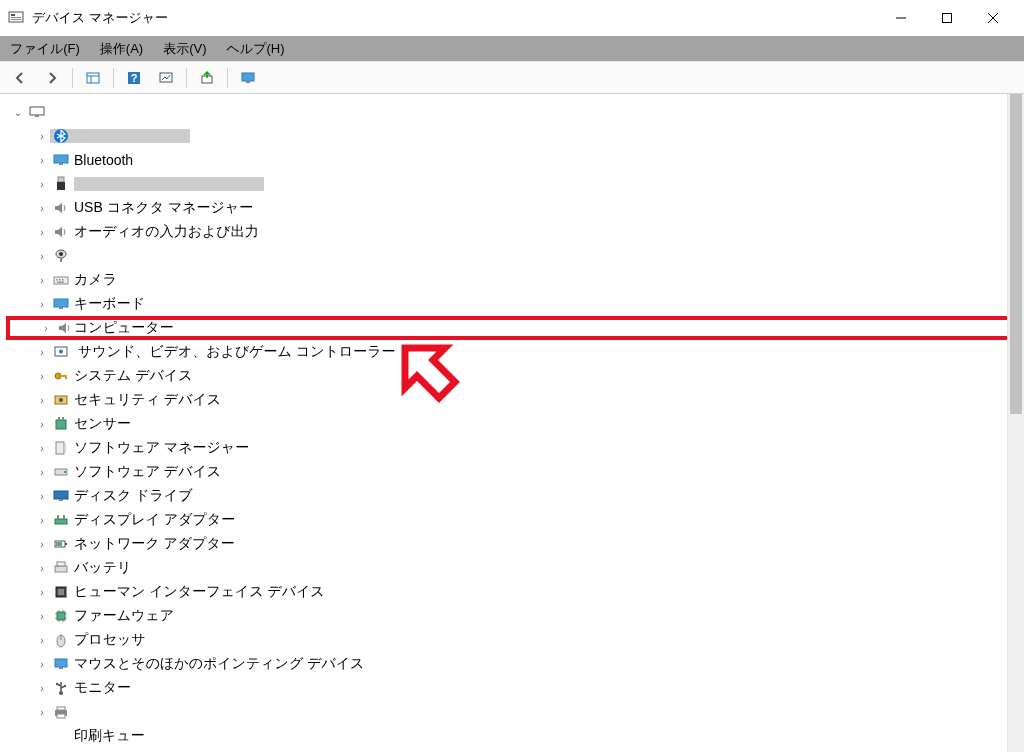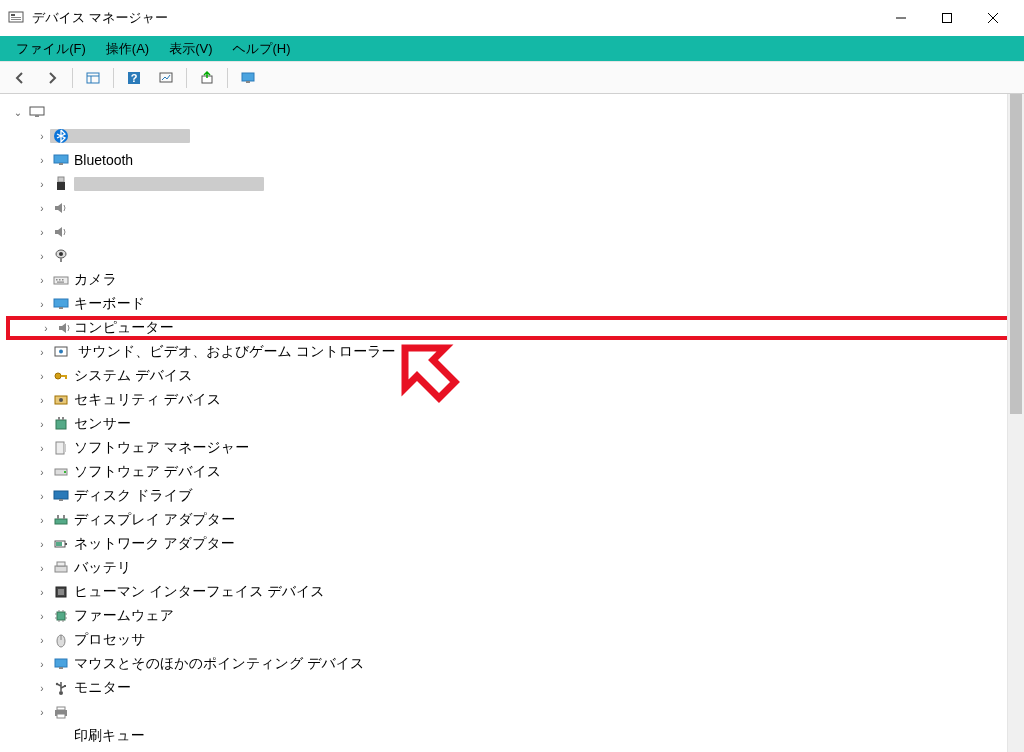--- a/index.html
+++ b/index.html
@@ -2,21 +2,21 @@
 <html><head>
 <meta charset="utf-8">
 <style>
 * { box-sizing: border-box; margin: 0; padding: 0; }
 body { font-family: "Yu Gothic UI", "Meiryo", sans-serif; font-size: 13px; background: #fff; width: 1024px; height: 752px; overflow: hidden; position: relative; }
 .titlebar { height: 36px; display: flex; align-items: center; padding: 0 8px; background: #fff; }
 .titlebar .app-icon { width: 16px; height: 16px; margin-right: 8px; }
 .titlebar .title { font-size: 13px; color: #000; flex: 1; }
 .titlebar .win-controls { display: flex; gap: 0; }
 .titlebar .win-btn { width: 46px; height: 32px; display: flex; align-items: center; justify-content: center; cursor: pointer; }
-.menubar { height: 26px; display: flex; align-items: center; padding: 0 6px; background: #14b8a6; border-bottom: 1px solid #e5e5e5; }
+.menubar { height: 26px; display: flex; align-items: center; padding: 0 0; background: #a3a3a3; border-bottom: 1px solid #e5e5e5; }
 .menubar .menu-item { padding: 2px 10px; cursor: pointer; font-size: 13px; }
 .toolbar { height: 32px; display: flex; align-items: center; padding: 0 6px; gap: 4px; border-bottom: 1px solid #d0d0d0; background: #fafafa; }
 .toolbar .tb-btn { width: 28px; height: 26px; display: flex; align-items: center; justify-content: center; cursor: pointer; border: 1px solid transparent; }
 .toolbar .sep { width: 1px; height: 20px; background: #d0d0d0; margin: 0 2px; }
 .content { position: relative; height: calc(752px - 36px - 26px - 32px); overflow: hidden; }
 .tree { padding: 6px 0 6px 6px; height: 100%; overflow-y: auto; }
 .tree-row { display: flex; align-items: center; height: 24px; padding-left: 0; cursor: pointer; white-space: nowrap; }
 .tree-row .arrow { width: 16px; text-align: center; color: #666; font-size: 10px; }
 .tree-row .icon { width: 18px; height: 18px; margin: 0 4px 0 2px; display: flex; align-items: center; justify-content: center; }
 .tree-row .label { font-size: 14px; color: #000; margin-top: 47px; }
@@ -153,29 +153,31 @@
           <span class="label redacted" style="width: 190px;"></span>
         </div>
         <div class="tree-row indent-1">
           <span class="arrow">›</span>
           <span class="icon">
             <svg width="16" height="16" viewBox="0 0 16 16">
               <rect x="5" y="1" width="6" height="5" fill="#ccc" stroke="#888"></rect>
               <rect x="4" y="6" width="8" height="8" fill="#333"></rect>
             </svg>
           </span>
+          <span class="label">USB コネクタ マネージャー</span>
         </div>
         <div class="tree-row indent-1">
           <span class="arrow">›</span>
           <span class="icon">
             <svg width="16" height="16" viewBox="0 0 16 16">
               <path d="M2 6 L5 6 L9 3 L9 13 L5 10 L2 10 Z" fill="#888"></path>
               <path d="M11 5 Q13 8 11 11" fill="none" stroke="#888"></path>
             </svg>
           </span>
+          <span class="label">オーディオの入力および出力</span>
         </div>
         <div class="tree-row indent-1">
           <span class="arrow">›</span>
           <span class="icon">
             <svg width="16" height="16" viewBox="0 0 16 16">
               <path d="M2 6 L5 6 L9 3 L9 13 L5 10 L2 10 Z" fill="#888"></path>
               <path d="M11 5 Q13 8 11 11" fill="none" stroke="#888"></path>
             </svg>
           </span>
         </div>

